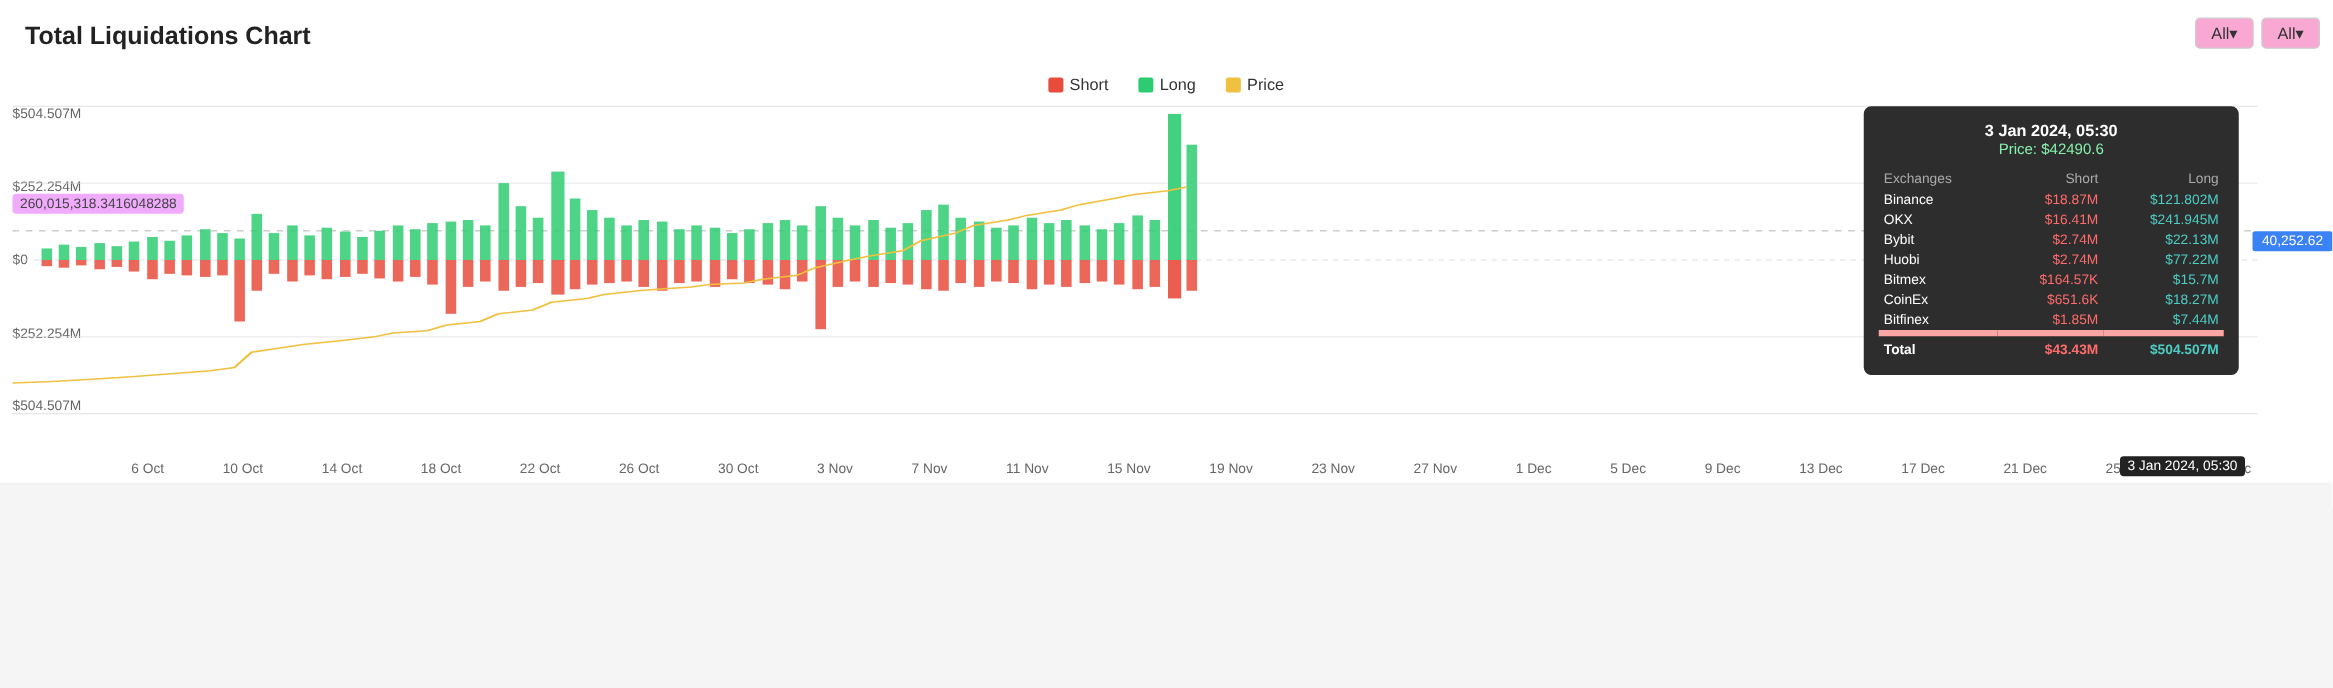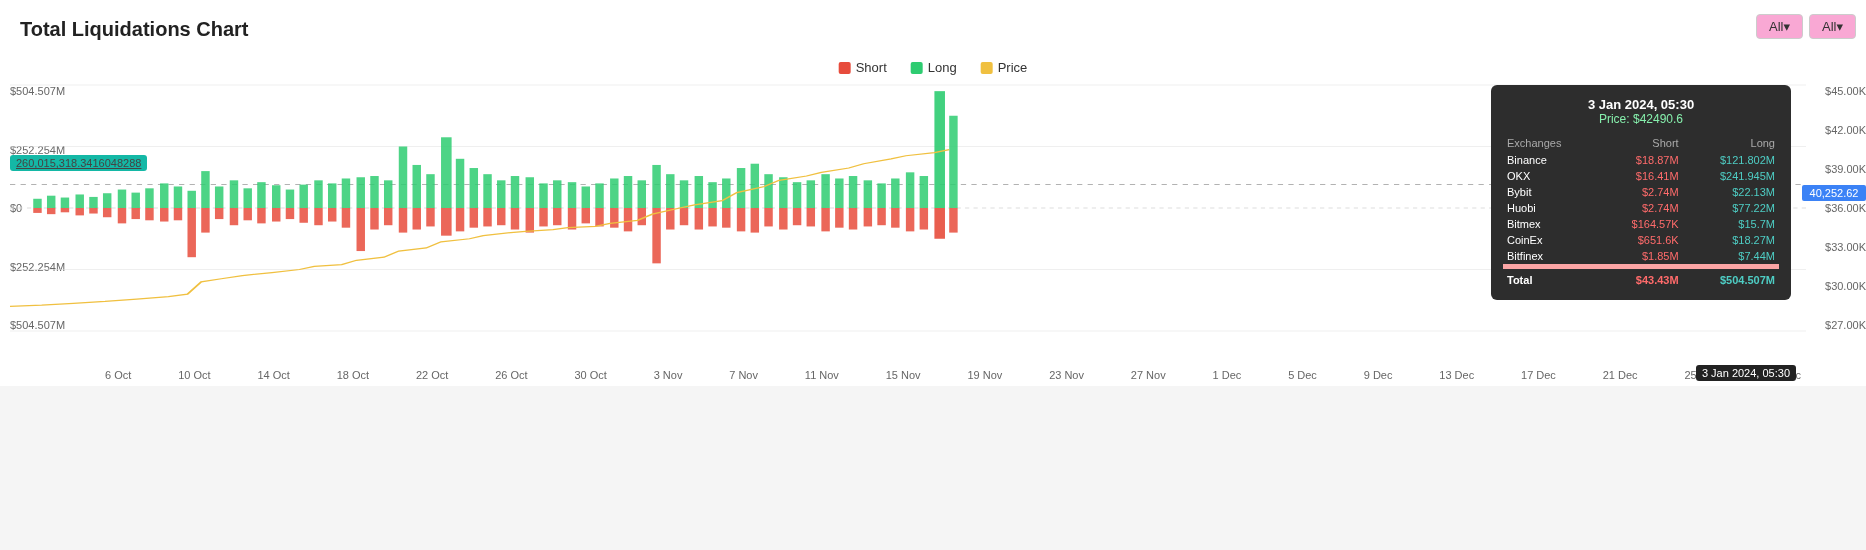--- a/index.html
+++ b/index.html
@@ -105,26 +105,25 @@
       right: 65px;
       display: flex;
       justify-content: space-between;
       font-size: 11px;
       color: #666;
     }
     .highlight-label {
       position: absolute;
       left: 10px;
       top: 155px;
-      background: #14b8a6;
+      background: #f0abfc;
       border-radius: 3px;
       padding: 2px 6px;
       font-size: 11px;
       color: #444;
-      text-decoration: underline;
     }
     
     .tooltip {
       position: absolute;
       right: 75px;
       top: 85px;
       width: 300px;
       background: #2d2d2d;
       border-radius: 6px;
       padding: 12px;
@@ -239,29 +238,20 @@
   </div>
 
   <div class="y-axis-left">
     <span>$504.507M</span>
     <span>$252.254M</span>
     <span>$0</span>
     <span>$252.254M</span>
     <span>$504.507M</span>
   </div>
 
-  <div class="y-axis-right">
-    <span>$45.00K</span>
-    <span>$42.00K</span>
-    <span>$39.00K</span>
-    <span>$36.00K</span>
-    <span>$33.00K</span>
-    <span>$30.00K</span>
-    <span>$27.00K</span>
-  </div>
 
   <div class="highlight-label">
     <span>260,015,318.3416048288</span>
   </div>
 
   <div class="chart-area">
     <svg class="chart-svg" viewBox="0 0 1700 400" preserveAspectRatio="none">
 
       <line x1="0" y1="0" x2="1700" y2="0" stroke="#e0e0e0" stroke-width="1"></line>
       <line x1="0" y1="100" x2="1700" y2="100" stroke="#e0e0e0" stroke-width="1"></line>

